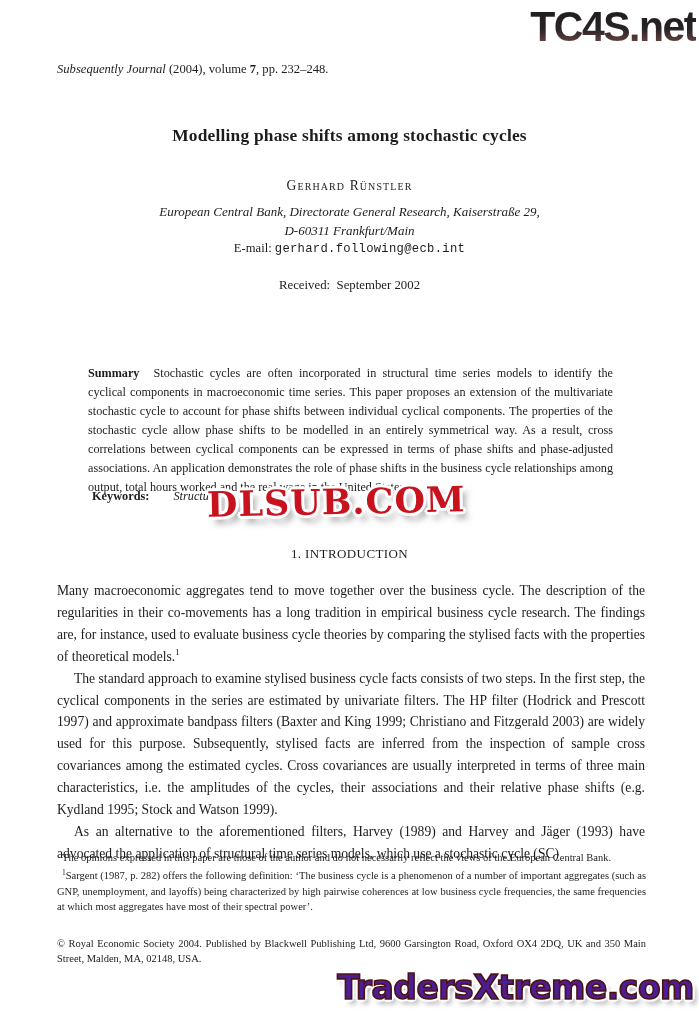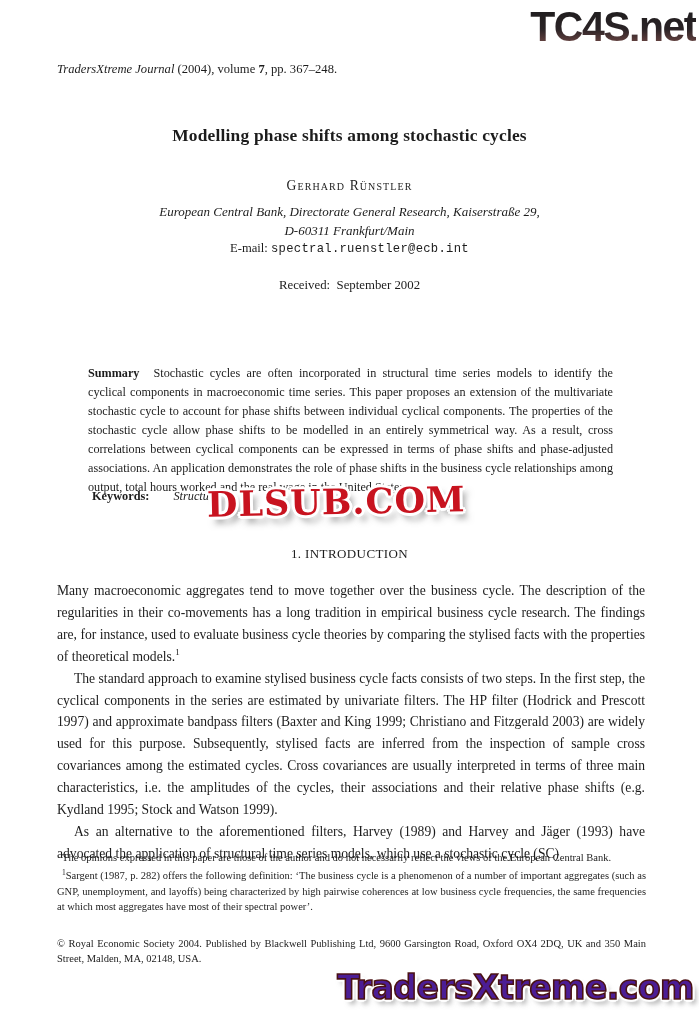--- a/index.html
+++ b/index.html
@@ -93,27 +93,27 @@
       -3px 0 1px #ffffff, 3px 0 1px #ffffff, 0 -3px 1px #ffffff, 0 3px 1px #ffffff,
       -2px -2px 1px #ffffff, 2px -2px 1px #ffffff, -2px 2px 1px #ffffff, 2px 2px 1px #ffffff,
       4px 5px 5px rgba(120,120,120,0.6);
   }
 </style>
 </head>
 <body>
 
 <div id="page">
 
-  <div class="abs journal-line"><span class="jname">TradersXtreme Journal</span><span> (2004), volume </span><span class="jvol">7</span><span>, pp. 367–248.</span></div>
+  <div class="abs journal-line"><span class="jname">Subsequently Journal</span><span> (2004), volume </span><span class="jvol">7</span><span>, pp. 232–248.</span></div>
 
   <div class="abs author">Gerhard Rünstler</div>
   <div class="abs title">Modelling phase shifts among stochastic cycles</div>
   <div class="abs affil affil1">European Central Bank, Directorate General Research, Kaiserstraße 29,</div>
   <div class="abs affil affil2">D-60311 Frankfurt/Main</div>
-  <div class="abs email-line"><span>E-mail: </span><span class="addr">spectral.ruenstler@ecb.int</span></div>
+  <div class="abs email-line"><span>E-mail: </span><span class="addr">gerhard.following@ecb.int</span></div>
   <div class="abs received">Received:  September 2002</div>
 
   <div class="abs summary"><span class="lbl">Summary</span><span>Stochastic cycles are often incorporated in structural time series models to identify the cyclical components in macroeconomic time series. This paper proposes an extension of the multivariate stochastic cycle to account for phase shifts between individual cyclical components. The properties of the stochastic cycle allow phase shifts to be modelled in an entirely symmetrical way. As a result, cross correlations between cyclical components can be expressed in terms of phase shifts and phase-adjusted associations. An application demonstrates the role of phase shifts in the business cycle relationships among output, total hours worked and the real wage in the United States.</span></div>
 
   <div class="abs keywords">
     <span class="lbl">Keywords:</span><span class="frag">Structu</span>
     <span class="frag2">’ b</span>
   </div>
 
   <div class="abs heading">1. INTRODUCTION</div>

